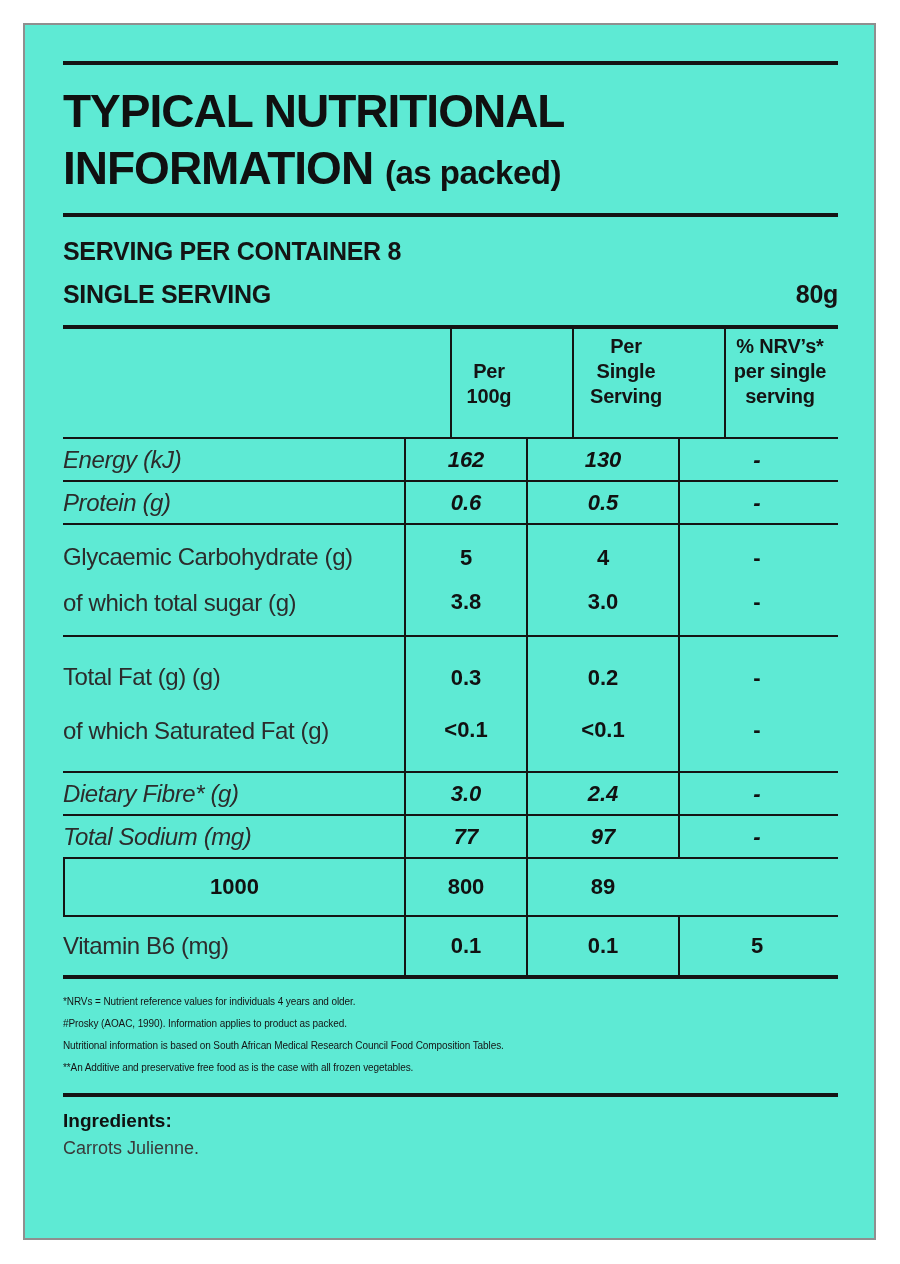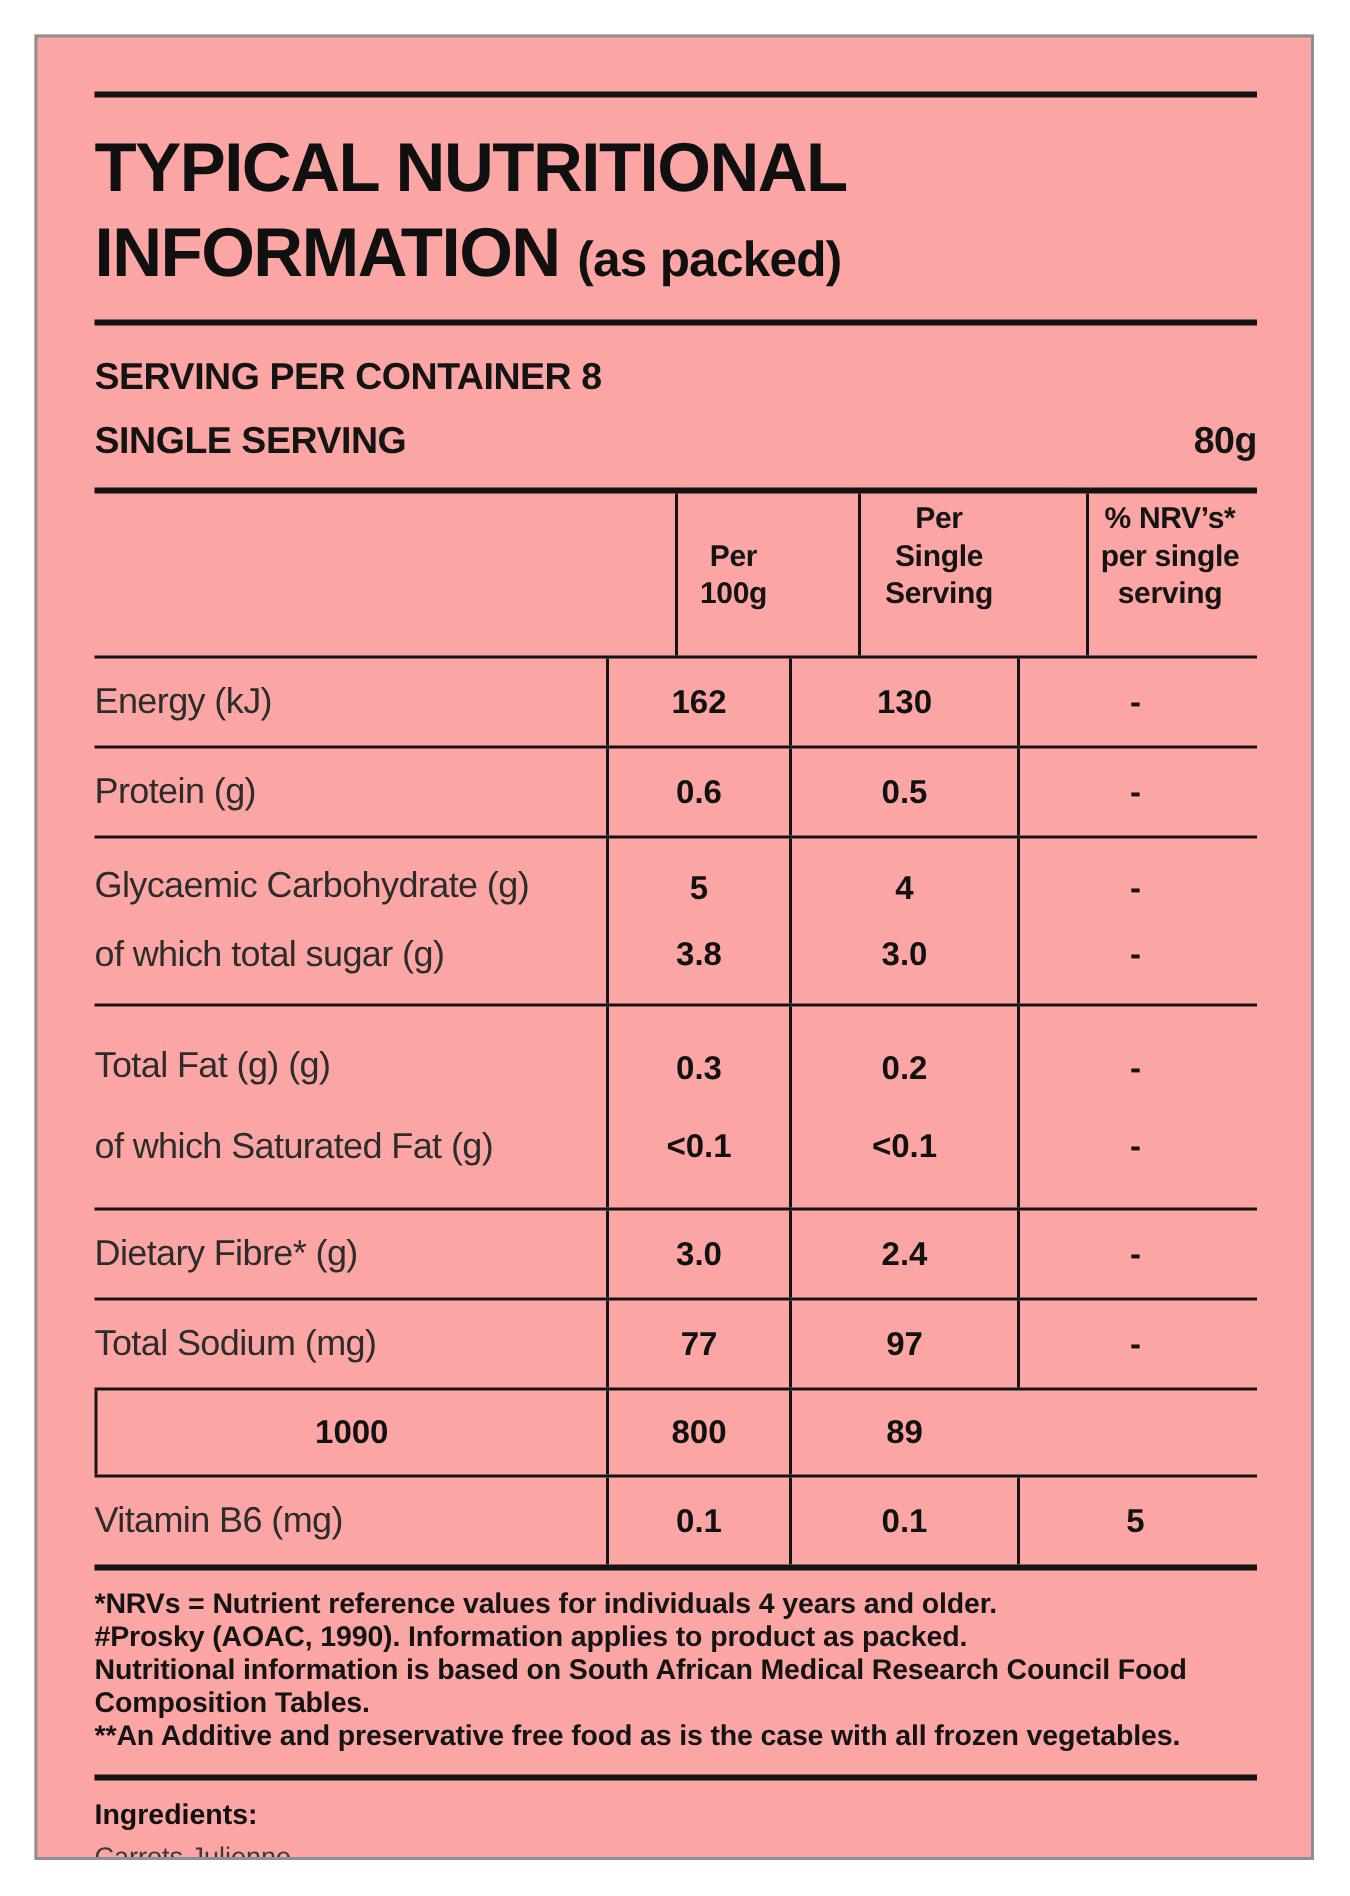--- a/index.html
+++ b/index.html
@@ -4,21 +4,21 @@
 <style>
   * { margin:0; padding:0; box-sizing:border-box; }
   html,body { background:#ffffff; }
   body {
     width:900px; height:1264px; position:relative;
     font-family:"Liberation Sans","DejaVu Sans",sans-serif;
     color:#141414;
   }
   .frame {
     position:absolute; left:23px; top:23px; width:853px; height:1217px;
-    border:2px solid #8f8f8f; background:#fca5a5;
+    border:2px solid #8f8f8f; background:#5eead4;
     padding:36px 36px 0 38px; overflow:hidden;
   }
   .rule { height:4px; background:#141414; }
   .title {
     margin:18px 0 12px 0;
     font-size:46px; line-height:57px; font-weight:bold;
     letter-spacing:-1px; color:#101010;
   }
   .title .suffix { font-size:33px; letter-spacing:-0.5px; }
   .serving1 { margin-top:20px; font-size:25px; font-weight:bold; letter-spacing:-0.3px; }
@@ -27,21 +27,21 @@
     display:flex; justify-content:space-between; align-items:baseline;
     font-size:25px; font-weight:bold; letter-spacing:-0.3px;
   }
   .ntable { border-top:4px solid #141414; border-bottom:4px solid #141414; }
   .row {
     display:grid; grid-template-columns:341px 122px 152px 156px;
     border-bottom:2px solid #141414;
   }
   .row:last-child { border-bottom:none; }
   .thead { height:110px; }
-  .h60 { height:60px; }
+  .h60 { height:43px;font-style:italic; }
   .h58 { height:58px; }
   .h112 { height:112px; }
   .h120 { height:136px; }
   .cell {
     display:flex; flex-direction:column; justify-content:space-evenly;
     min-width:0;
   }
   .c1,.c2,.c3 { border-left:2px solid #141414; text-align:center; }
   .hcell {
     justify-content:flex-end; padding:0 6px 28px 6px;
@@ -49,21 +49,21 @@
     letter-spacing:-0.2px;
     margin-left:46px;
   }
   .label-cell { text-align:left; padding-right:10px; }
   .label-cell .ln {
     font-size:24px; font-weight:400; color:#2c2c2c; letter-spacing:-0.4px;
     line-height:28px;
   }
   .val-cell .ln { font-size:22px; font-weight:bold; color:#111; line-height:24px; }
   .footnotes { margin-top:12px; }
-  .footnote { font-size:19px; font-weight:bold; line-height:22px; color:#141414; letter-spacing:-0.1px; }
+  .footnote { font-size:10px; font-weight:normal; line-height:22px; color:#141414; letter-spacing:-0.1px; }
   .ing-rule { margin-top:14px; }
   .ing-heading { margin-top:13px; font-size:19px; font-weight:bold; color:#101010; }
   .ing-text { margin-top:6px; font-size:18px; font-weight:400; color:#3a3a3a; }
 </style>
 </head>
 <body>
 
 <div class="frame">
 
   <div class="rule"></div>

